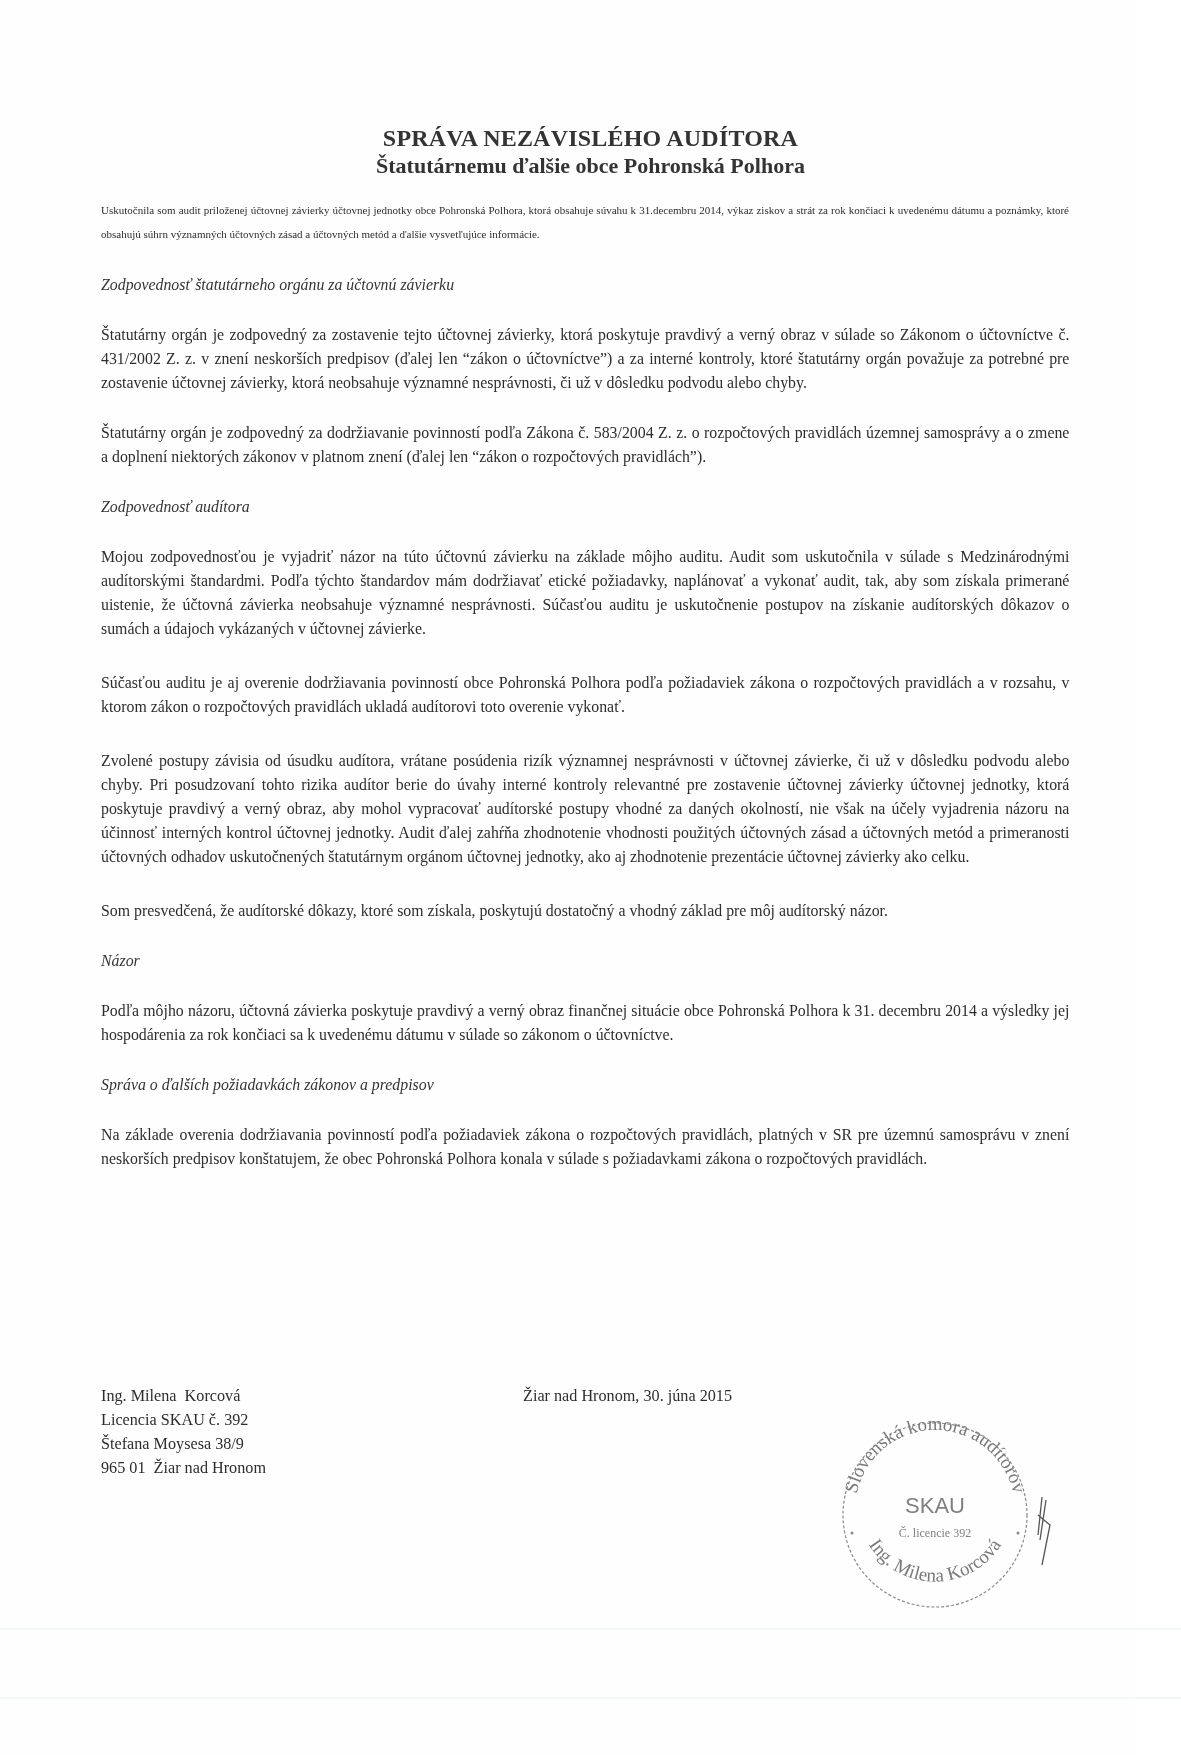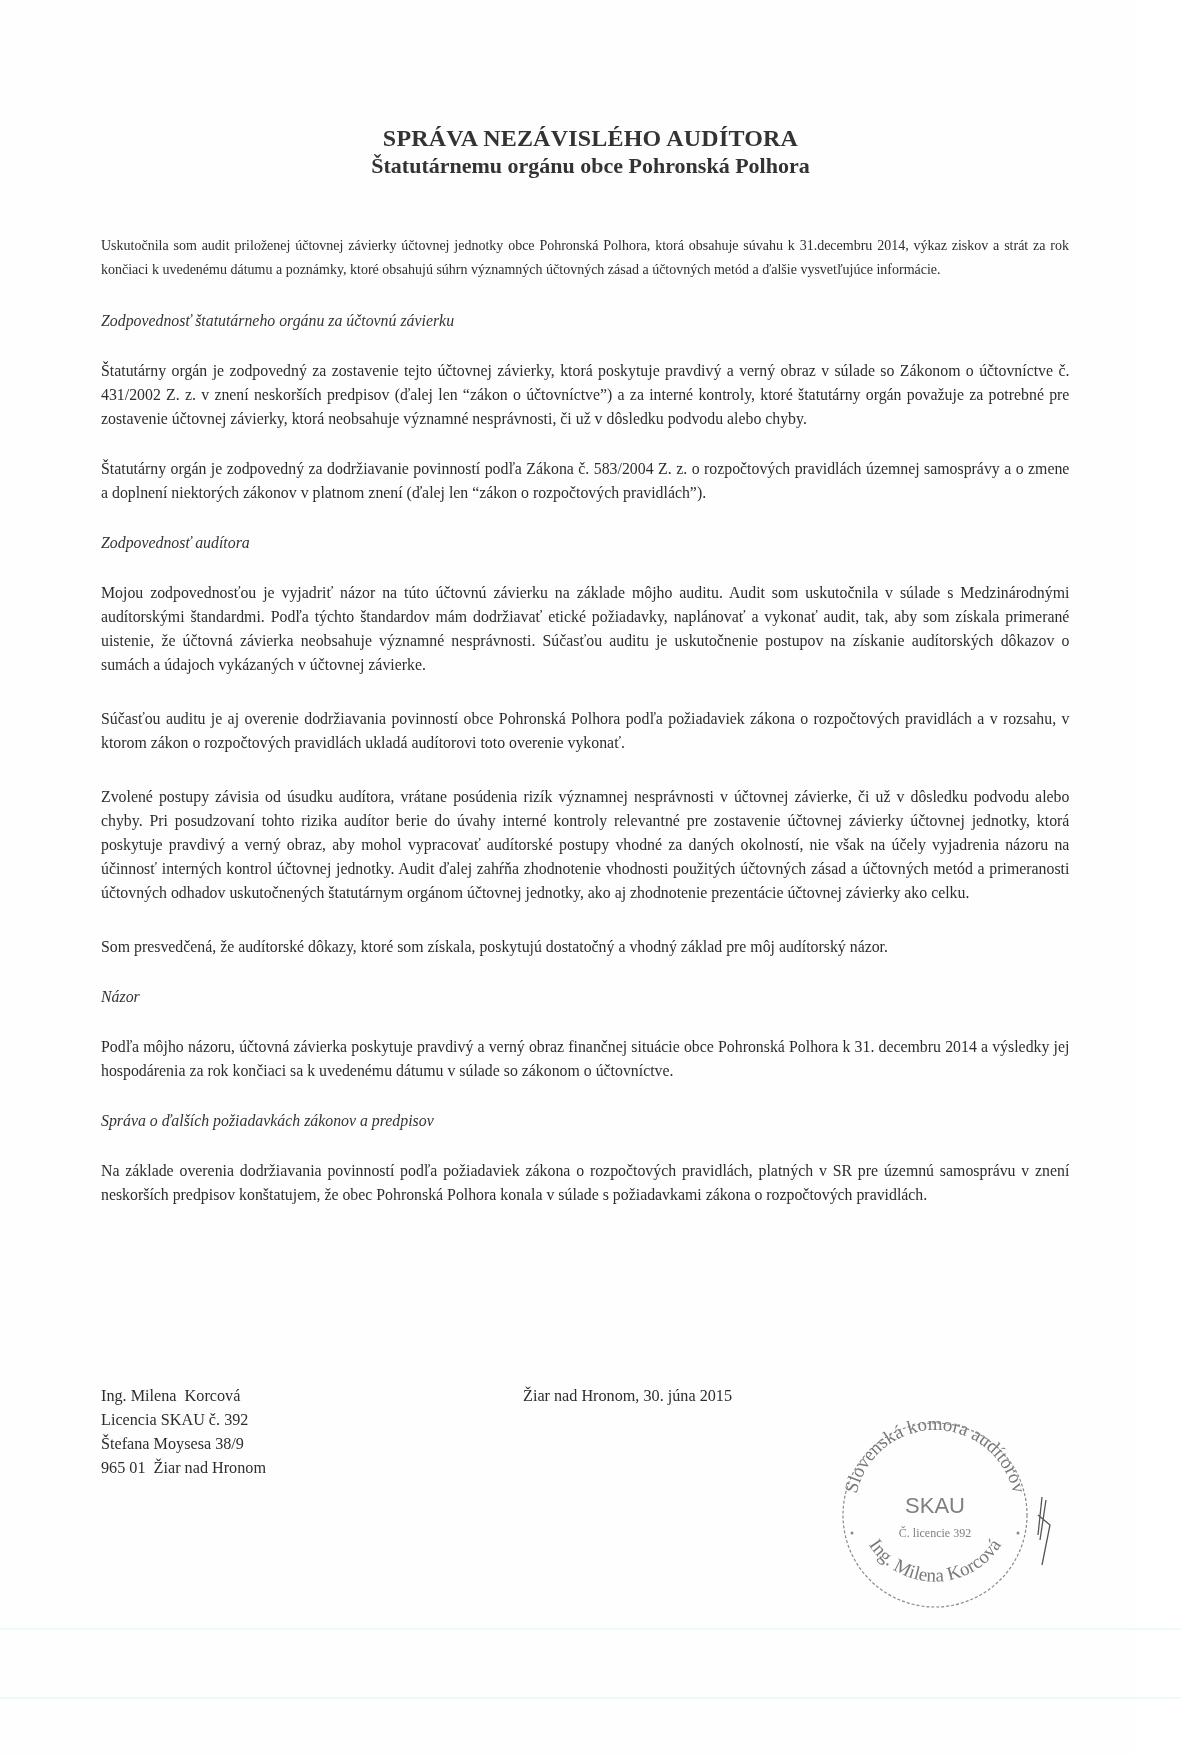--- a/index.html
+++ b/index.html
@@ -26,25 +26,25 @@
 </style>
 </head>
 <body>
 
 <div class="page">
   <div class="scan-line" style="top:1628px"></div>
   <div class="scan-line" style="top:1697px"></div>
 
   <div class="title-block">
     <h1 class="title">SPRÁVA NEZÁVISLÉHO AUDÍTORA</h1>
-    <h2 class="subtitle">Štatutárnemu orgánu obce Pohronská Polhora</h2>
+    <h2 class="subtitle">Štatutárnemu ďalšie obce Pohronská Polhora</h2>
   </div>
 
   <div class="content">
-    <p class="cond" style="transform:none;width:968px;font-size:14px;margin-top:36px;">Uskutočnila som audit priloženej účtovnej závierky účtovnej jednotky obce Pohronská Polhora, ktorá obsahuje súvahu k 31.decembru 2014, výkaz ziskov a strát za rok končiaci k uvedenému dátumu a poznámky, ktoré obsahujú súhrn významných účtovných zásad a účtovných metód a ďalšie vysvetľujúce informácie.</p>
+    <p class="cond" style="transform:none;width:968px;font-size:11px;">Uskutočnila som audit priloženej účtovnej závierky účtovnej jednotky obce Pohronská Polhora, ktorá obsahuje súvahu k 31.decembru 2014, výkaz ziskov a strát za rok končiaci k uvedenému dátumu a poznámky, ktoré obsahujú súhrn významných účtovných zásad a účtovných metód a ďalšie vysvetľujúce informácie.</p>
 
     <div class="gap-m"></div>
     <div class="ital" style="transform:scaleX(0.9);transform-origin:left top;">Zodpovednosť štatutárneho orgánu za účtovnú závierku</div>
     <div class="gap-m"></div>
     <p class="cond">Štatutárny orgán je zodpovedný za zostavenie tejto účtovnej závierky, ktorá poskytuje pravdivý a verný obraz v súlade so Zákonom o účtovníctve č. 431/2002 Z. z. v znení neskorších predpisov (ďalej len “zákon o účtovníctve”) a za interné kontroly, ktoré štatutárny orgán považuje za potrebné pre zostavenie účtovnej závierky, ktorá neobsahuje významné nesprávnosti, či už v dôsledku podvodu alebo chyby.</p>
     <div class="gap-m"></div>
     <p class="cond">Štatutárny orgán je zodpovedný za dodržiavanie povinností podľa Zákona č. 583/2004 Z. z. o rozpočtových pravidlách územnej samosprávy a o zmene a doplnení niektorých zákonov v platnom znení (ďalej len “zákon o rozpočtových pravidlách”).</p>
 
     <div class="gap-m"></div>
     <div class="ital" style="transform:scaleX(0.9);transform-origin:left top;">Zodpovednosť audítora</div>

